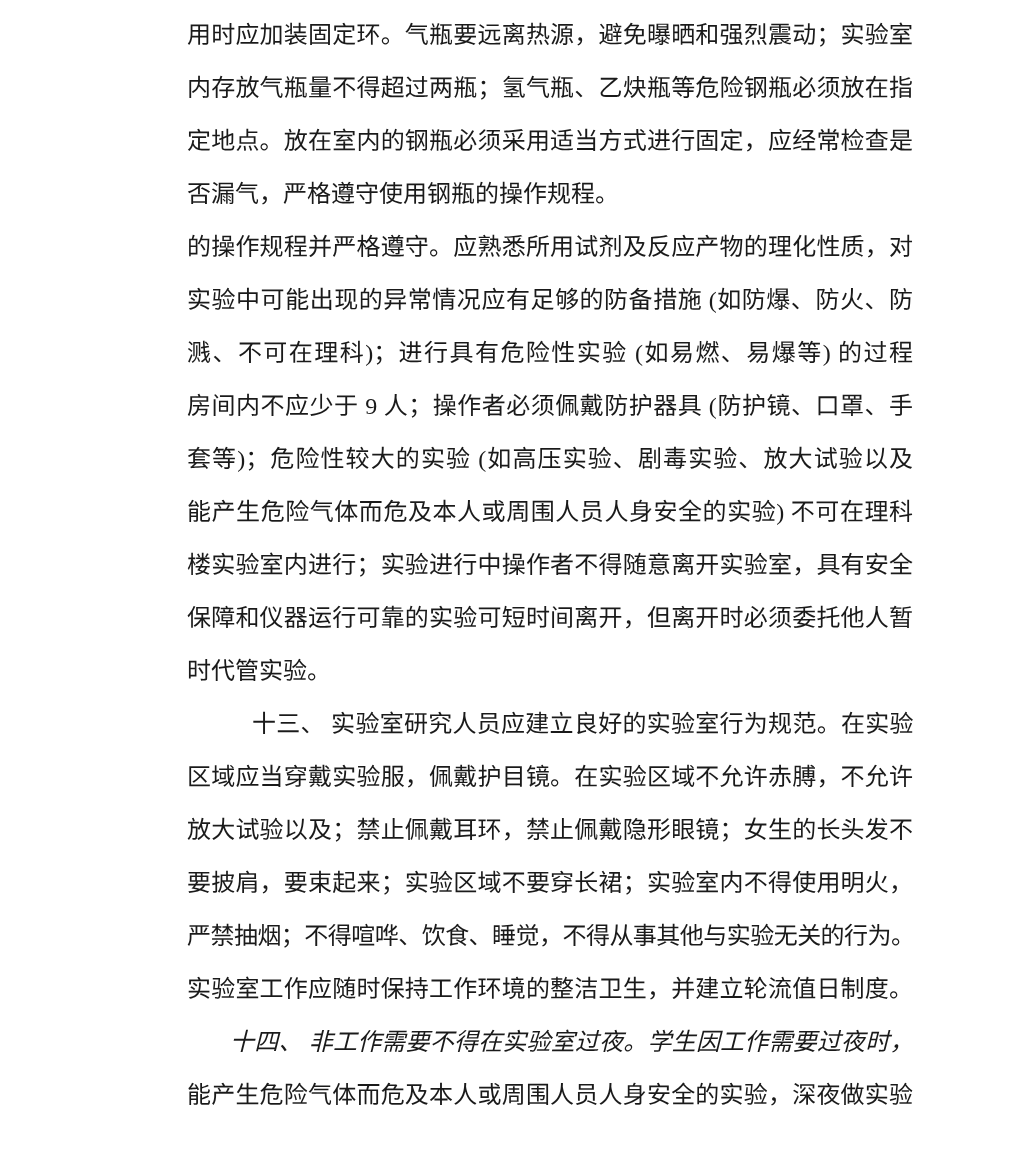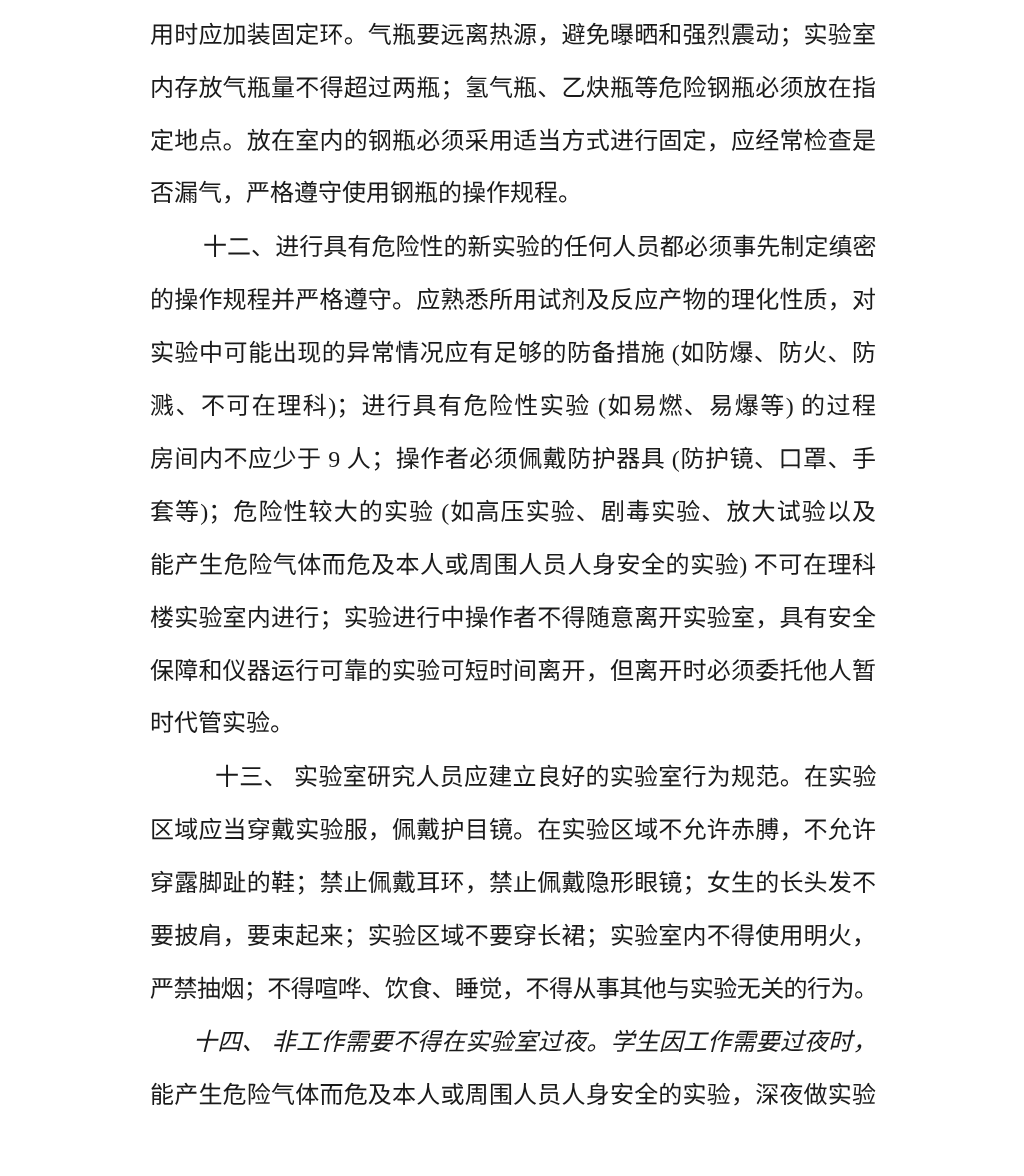--- a/index.html
+++ b/index.html
@@ -23,52 +23,52 @@
   .line {
     width: 726px;
     height: 53px;
     line-height: 53px;
     font-size: 24px;
     color: #1a1a1a;
     text-align: justify;
     text-align-last: justify;
     text-justify: inter-character;
     overflow: hidden;
+    margin-left: 37px;
   }
   
   .line.short {
     text-align: center;
     text-align-last: left;
-    font-family: Liberation Mono, monospace;
   }
   
   .line.ind-12 { padding-left: 53px; width: 673px; letter-spacing: -0.5px; }
   .line.ind-13 { padding-left: 65px; width: 661px; letter-spacing: -0.5px; }
   .line.ind-14 { padding-left: 43px; width: 683px; letter-spacing: -0.5px; font-style: italic; }
   
   .line.tight { letter-spacing: -2px; }
 </style>
 </head>
 <body>
 
 <div class="page">
   <div class="line">用时应加装固定环。气瓶要远离热源，避免曝晒和强烈震动；实验室</div>
   <div class="line">内存放气瓶量不得超过两瓶；氢气瓶、乙炔瓶等危险钢瓶必须放在指</div>
   <div class="line">定地点。放在室内的钢瓶必须采用适当方式进行固定，应经常检查是</div>
   <div class="line short">否漏气，严格遵守使用钢瓶的操作规程。</div>
-  <div class="line ind-12">十二、进行具有危险性的新实验的任何人员都必须事先制定缜密</div>
   <div class="line">的操作规程并严格遵守。应熟悉所用试剂及反应产物的理化性质，对</div>
   <div class="line">实验中可能出现的异常情况应有足够的防备措施 (如防爆、防火、防</div>
   <div class="line">溅、不可在理科)；进行具有危险性实验 (如易燃、易爆等) 的过程中，</div>
   <div class="line">房间内不应少于 9 人；操作者必须佩戴防护器具 (防护镜、口罩、手</div>
   <div class="line">套等)；危险性较大的实验 (如高压实验、剧毒实验、放大试验以及</div>
   <div class="line">能产生危险气体而危及本人或周围人员人身安全的实验) 不可在理科</div>
   <div class="line">楼实验室内进行；实验进行中操作者不得随意离开实验室，具有安全</div>
   <div class="line">保障和仪器运行可靠的实验可短时间离开，但离开时必须委托他人暂</div>
   <div class="line short">时代管实验。</div>
   <div class="line ind-13">十三、 实验室研究人员应建立良好的实验室行为规范。在实验</div>
   <div class="line">区域应当穿戴实验服，佩戴护目镜。在实验区域不允许赤膊，不允许</div>
-  <div class="line">穿露脚趾的鞋；禁止佩戴耳环，禁止佩戴隐形眼镜；女生的长头发不</div>
+  <div class="line">放大试验以及；禁止佩戴耳环，禁止佩戴隐形眼镜；女生的长头发不</div>
   <div class="line">要披肩，要束起来；实验区域不要穿长裙；实验室内不得使用明火，</div>
   <div class="line tight">严禁抽烟；不得喧哗、饮食、睡觉，不得从事其他与实验无关的行为。</div>
+  <div class="line">实验室工作应随时保持工作环境的整洁卫生，并建立轮流值日制度。</div>
   <div class="line ind-14">十四、 非工作需要不得在实验室过夜。学生因工作需要过夜时，</div>
   <div class="line">能产生危险气体而危及本人或周围人员人身安全的实验，深夜做实验时</div>
 </div>
 
 </body></html>

